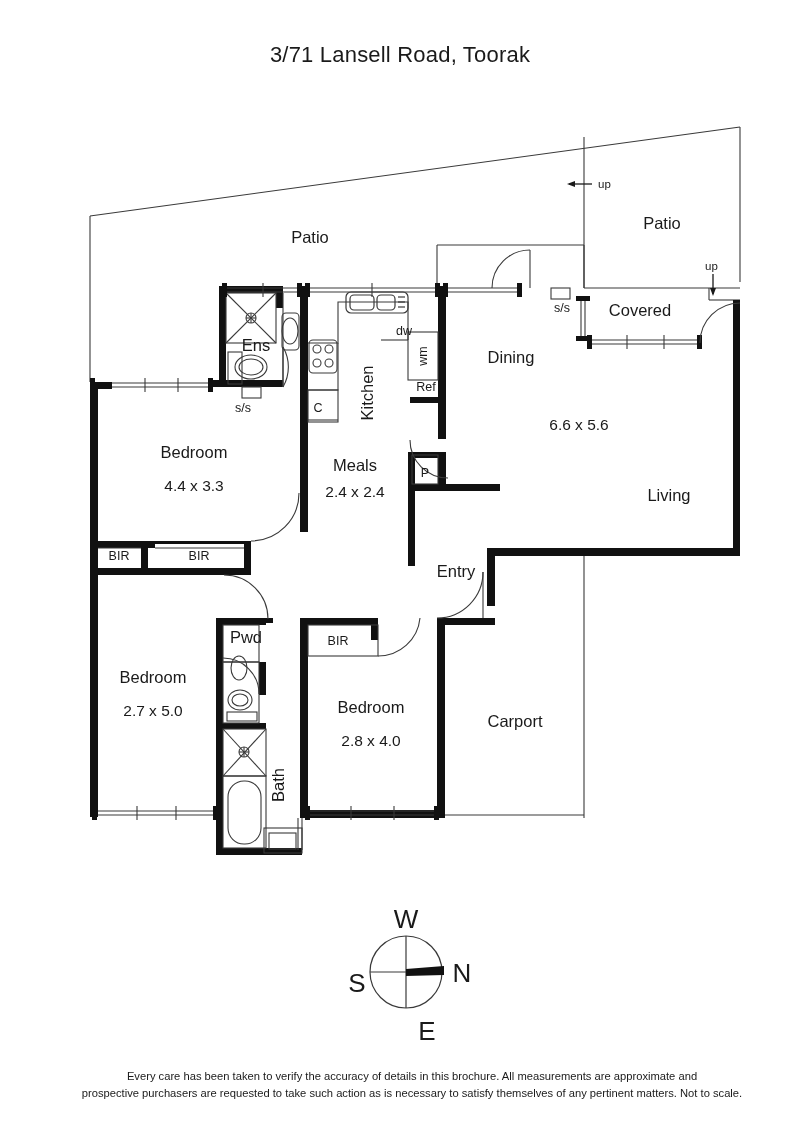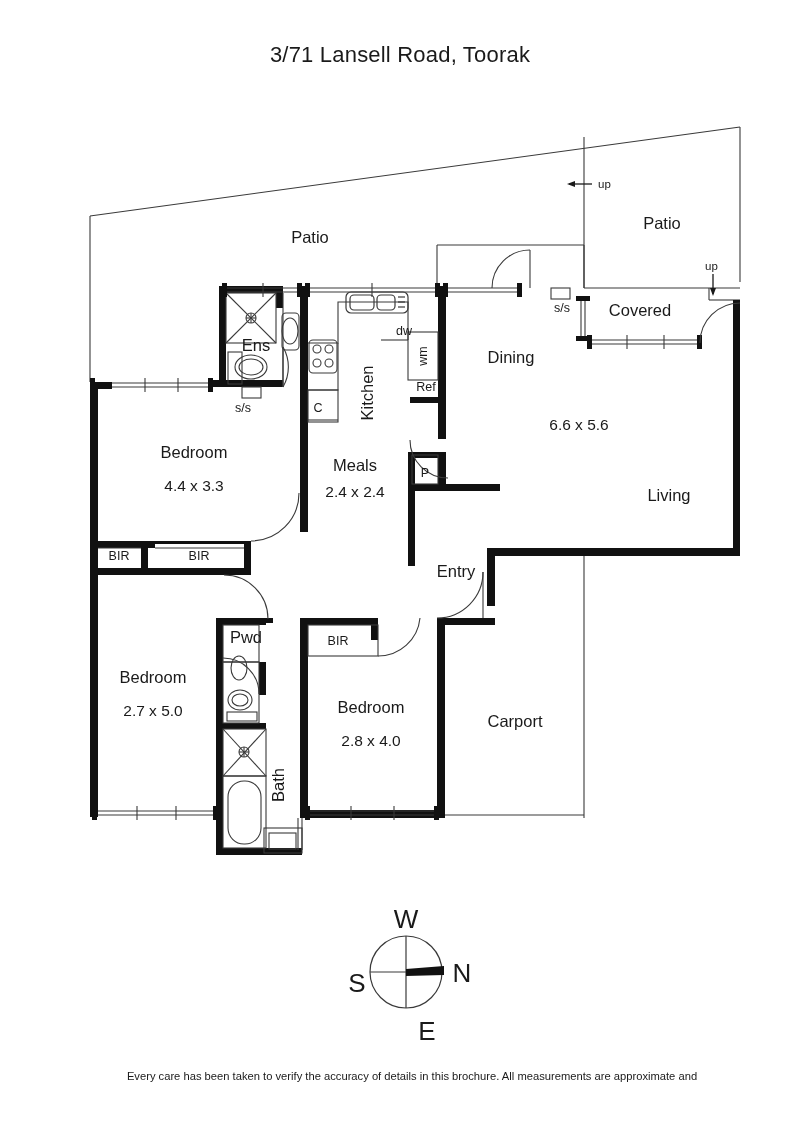--- a/index.html
+++ b/index.html
@@ -396,15 +396,16 @@
     </g>
     <text class="compass-letter" x="406" y="928" text-anchor="middle">W</text>
     <text class="compass-letter" x="462" y="982" text-anchor="middle">N</text>
     <text class="compass-letter" x="357" y="992" text-anchor="middle">S</text>
     <text class="compass-letter" x="427" y="1040" text-anchor="middle">E</text>
 
   </svg>
 
   <div id="footer-note">
     <div>Every care has been taken to verify the accuracy of details in this brochure. All measurements are approximate and</div>
+    <div>prospective purchasers are requested to take such action as is necessary to satisfy themselves of any pertinent matters. Not to scale.</div>
   </div>
 
 </div>
 
 </body></html>

